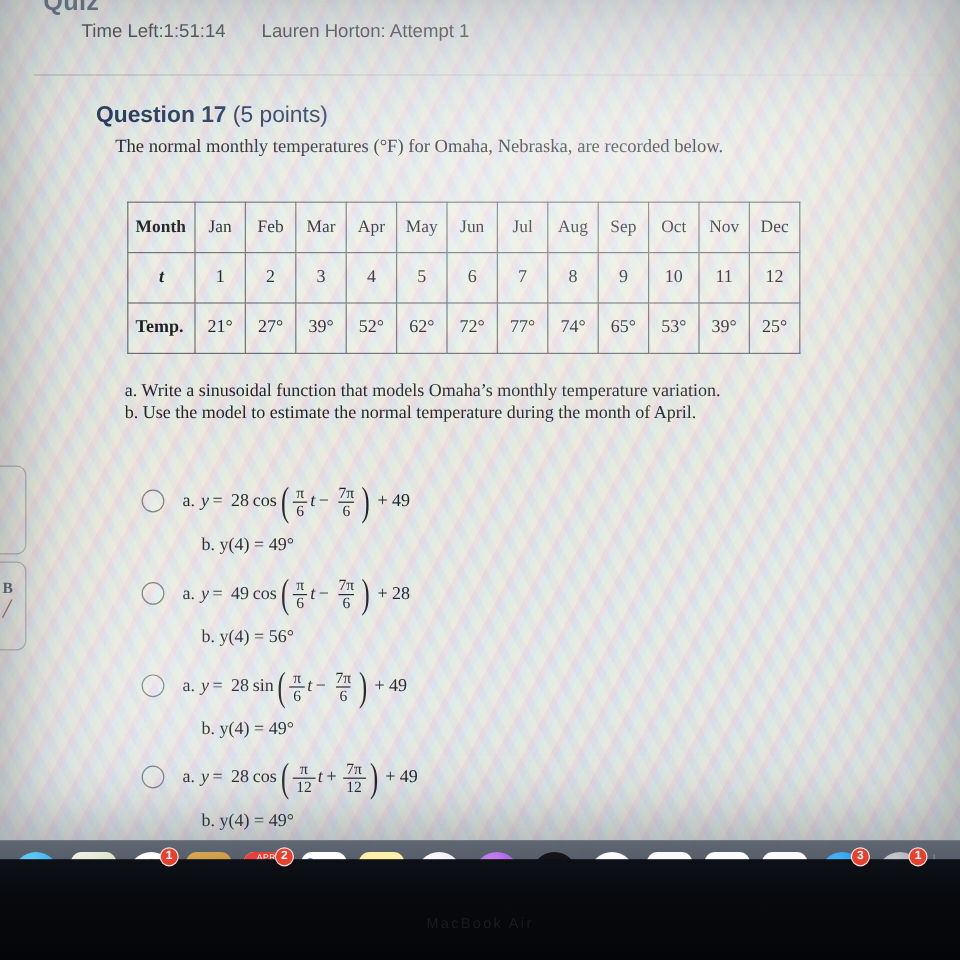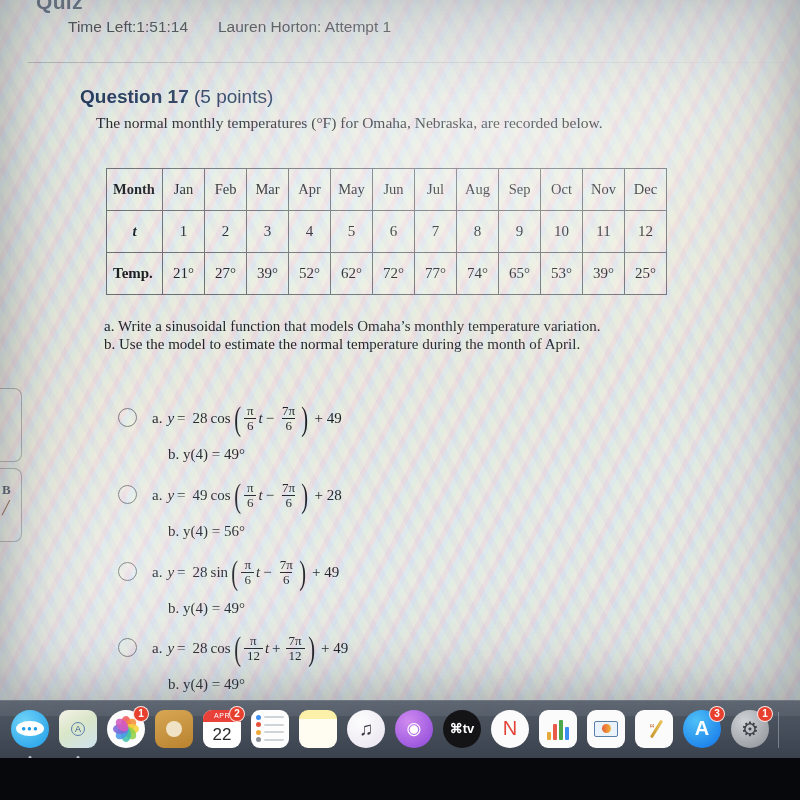--- a/index.html
+++ b/index.html
@@ -610,13 +610,16 @@
     </div>
 
     <div class="dock-item">
       <div class="icon round ic-sysprefs">⚙</div>
       <div class="badge">1</div>
     </div>
 
     <div class="dock-sep"></div>
   </div>
 
+  <div id="bezel">
+    <div class="bezel-logo">MacBook Air</div>
+  </div>
 </div>
 
 </body></html>

